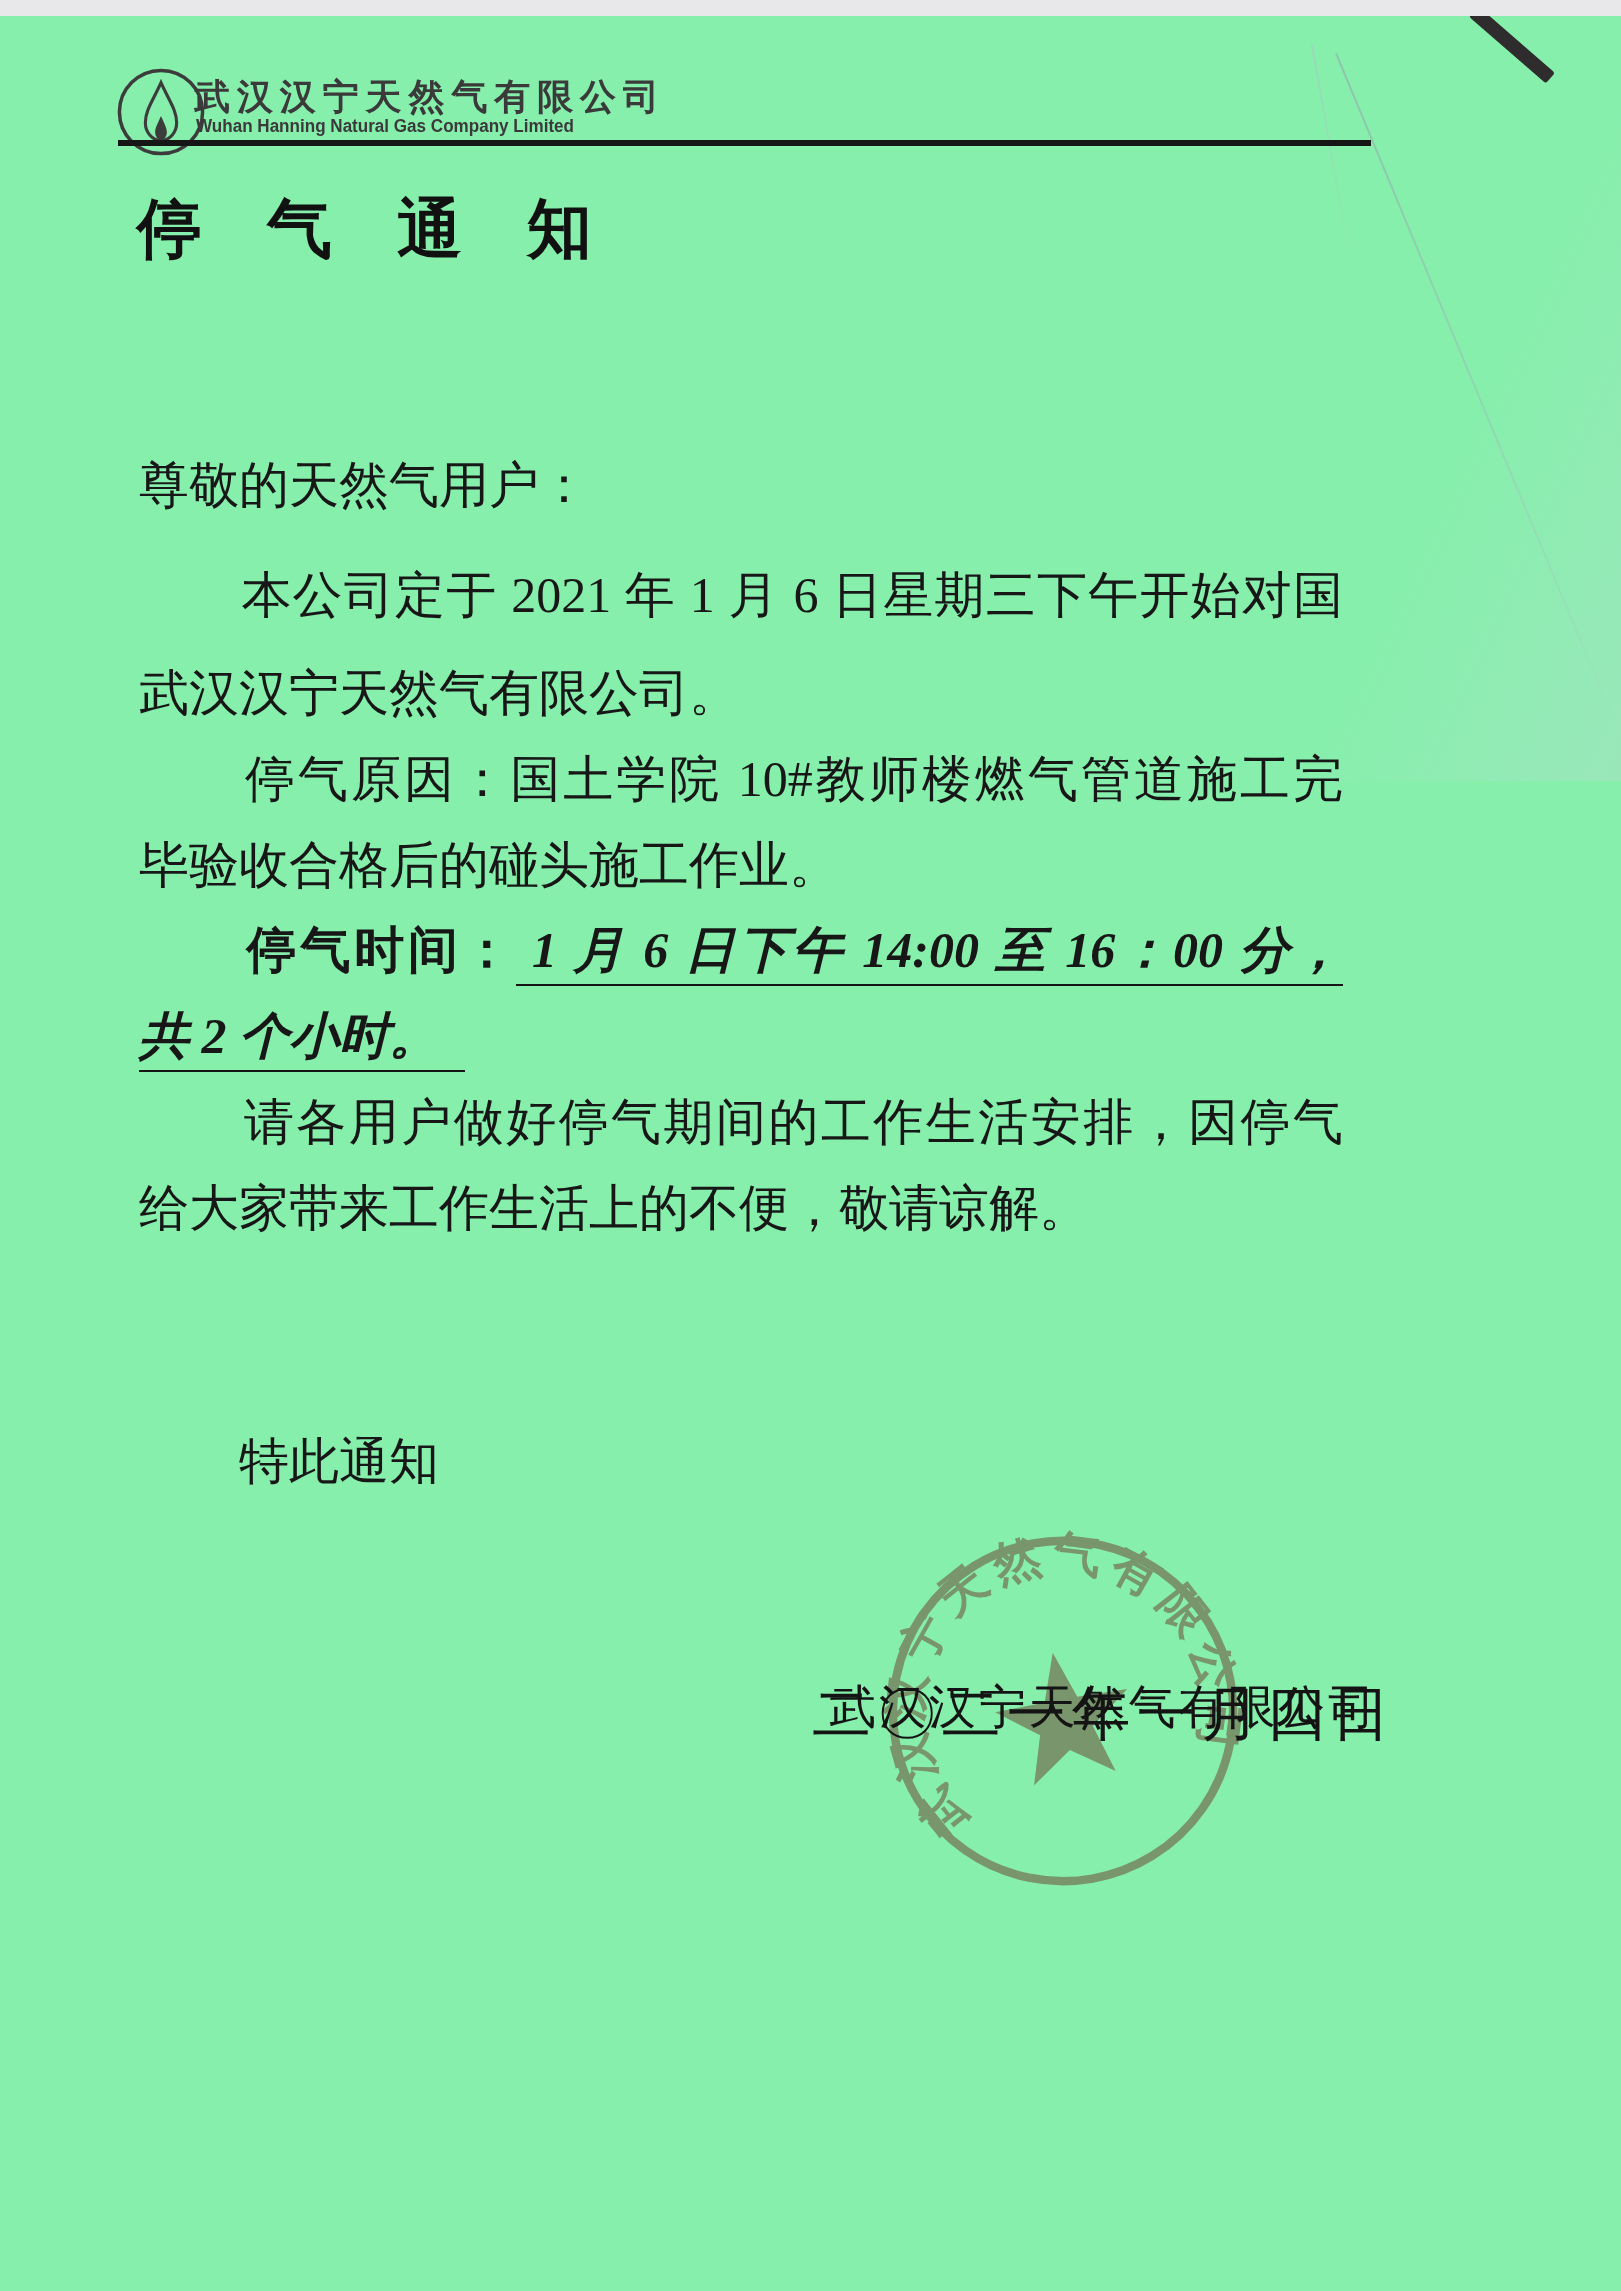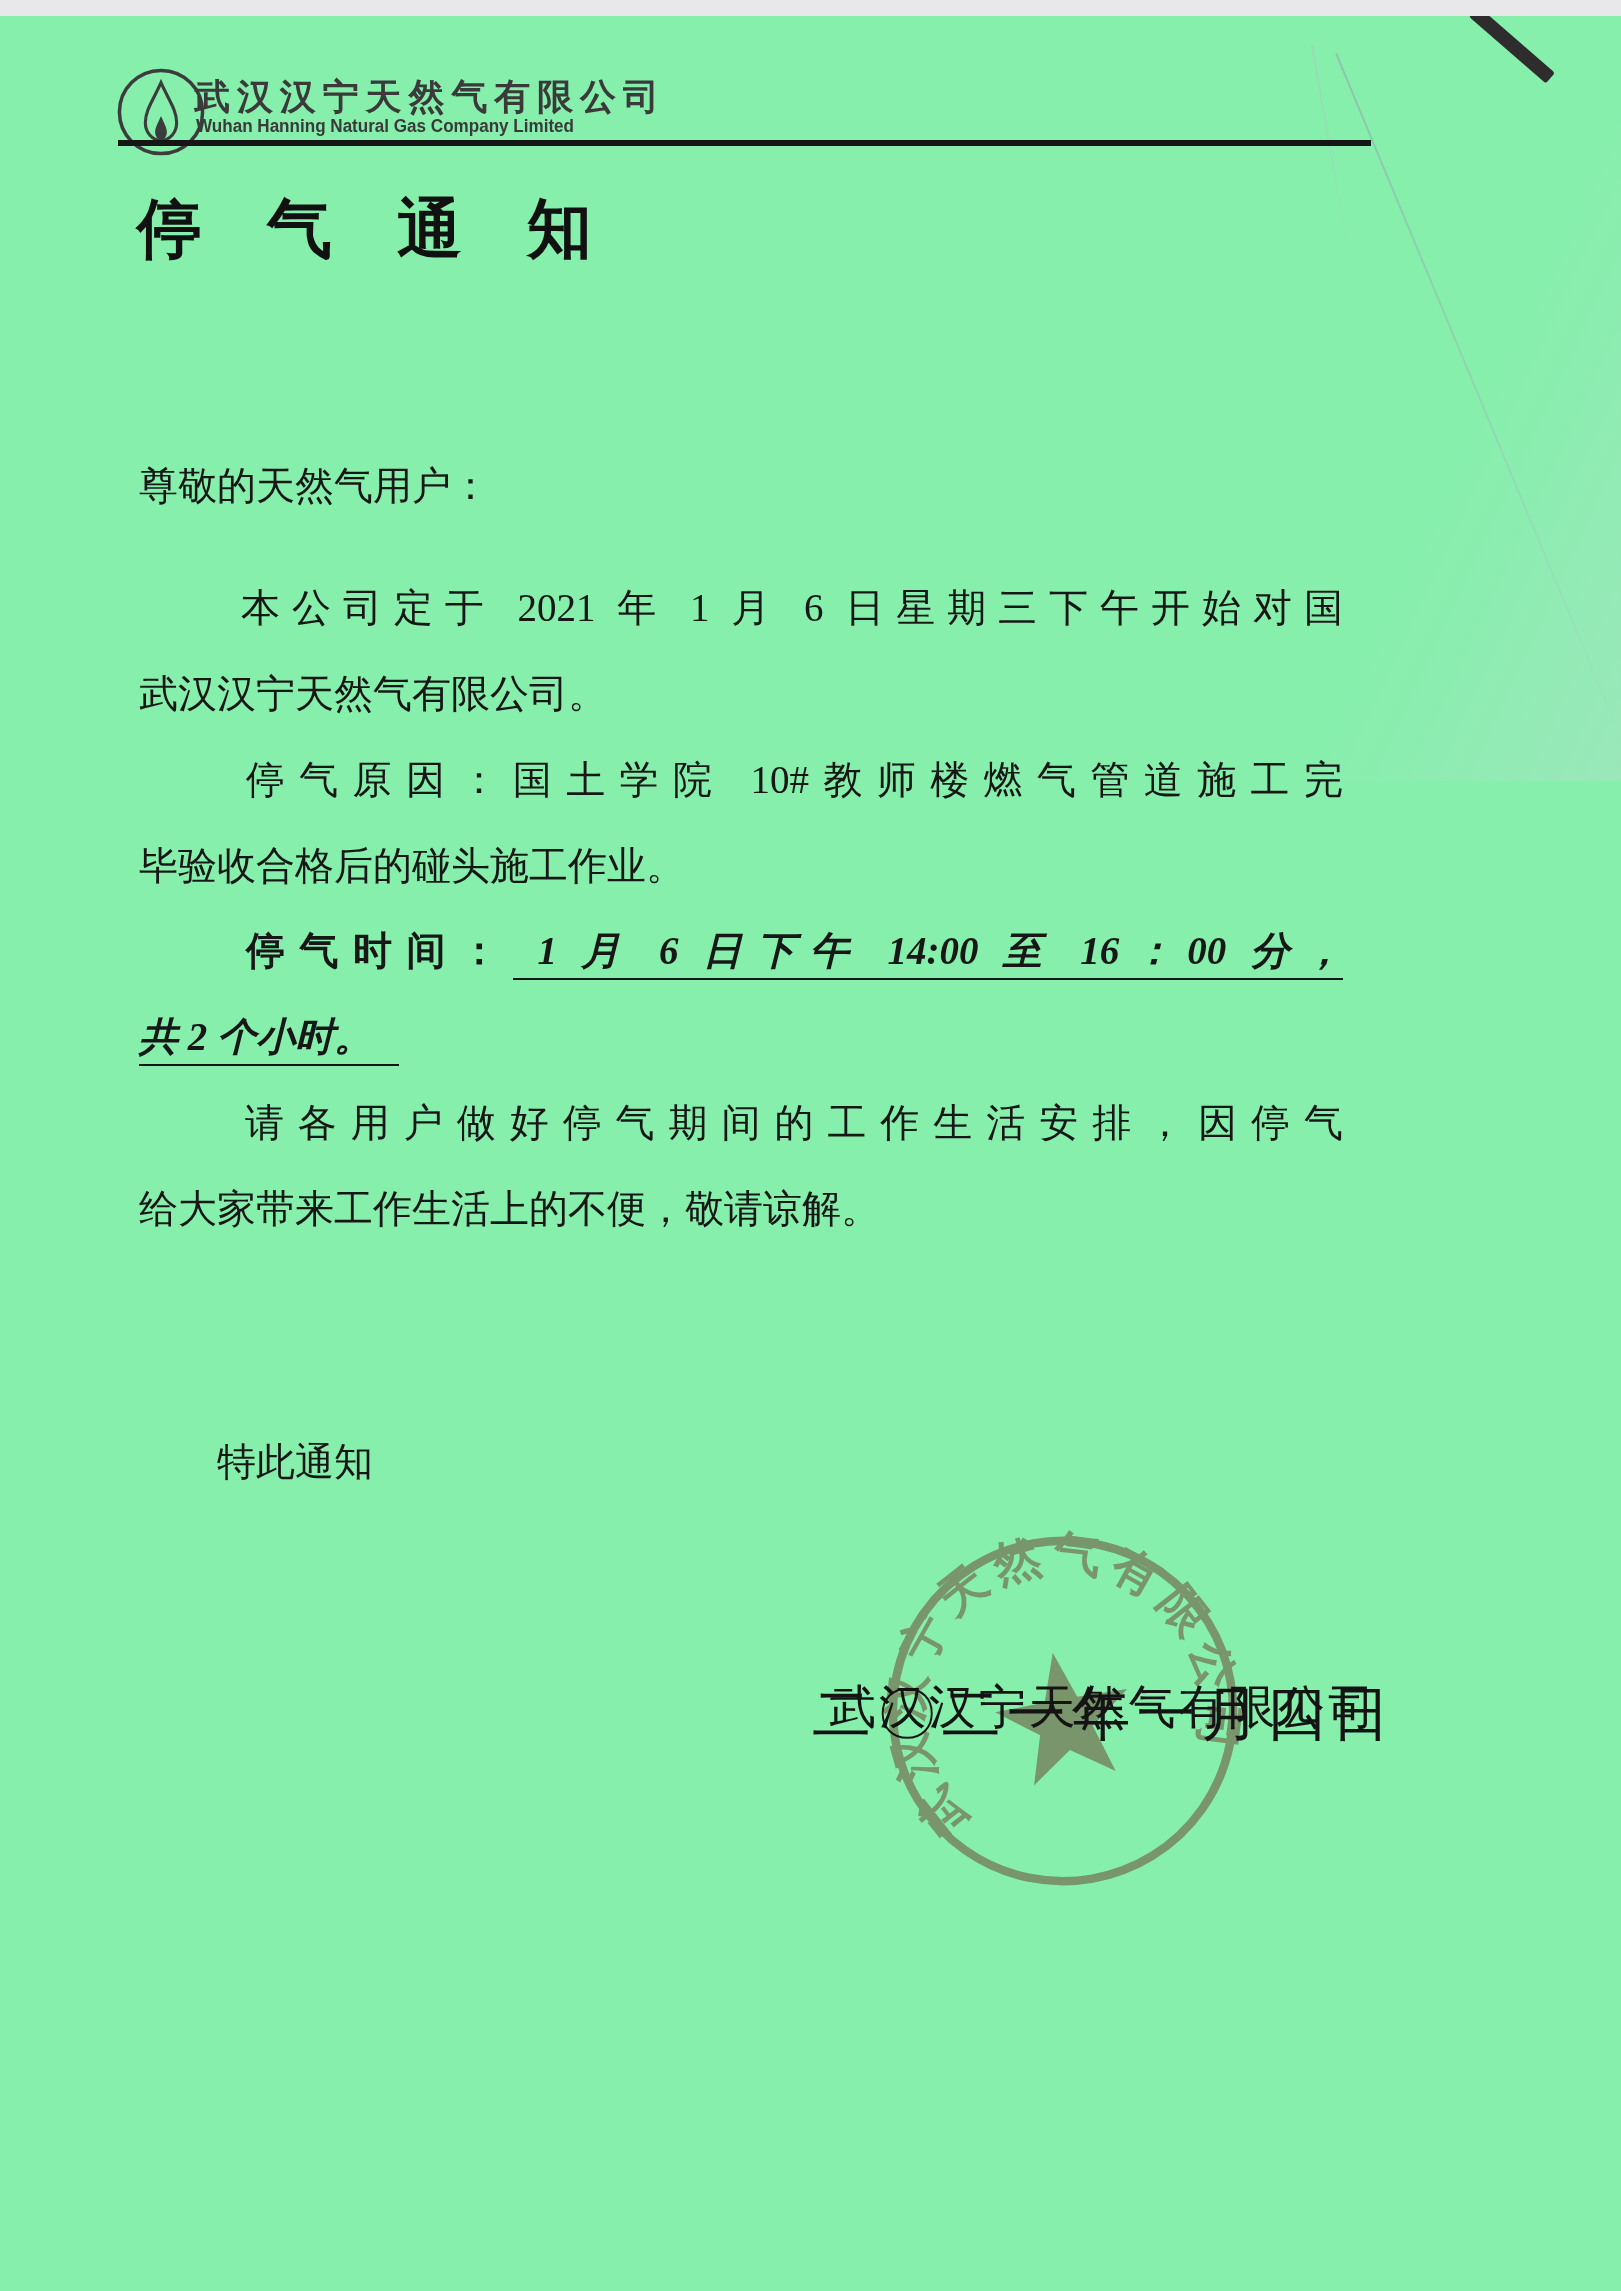--- a/index.html
+++ b/index.html
@@ -50,21 +50,21 @@
   }
   .header-rule{position:absolute;left:118px;top:124px;width:1253px;height:5.9px;background:#161616;}
   
   .doc-title{
     position:absolute;left:137px;top:169px;width:1204px;
     font-size:65px;font-weight:600;color:#111;
   }
   
   .line{
     position:absolute;left:139px;width:1204px;height:61px;
-    font-size:39px;line-height:61px;color:#171717;
+    font-size:50px;line-height:61px;color:#171717;
   }
   .stretch{text-align:justify;text-align-last:justify;text-justify:distribute;}
   .bold{font-weight:bold;}
   .uline{border-bottom:2.9px solid #151515;padding-bottom:5.9px;font-style:italic;}
   .uline-end{padding-right:25.5px;}
   
   .sig-company{position:absolute;left:829px;top:1660px;font-size:47px;letter-spacing:2.9px;color:#141414;}
   .sig-date{position:absolute;left:812px;top:1659px;font-size:59px;letter-spacing:5.9px;color:#141414;}
   
   .stamp{
@@ -92,21 +92,21 @@
     </svg>
   </div>
   <div class="company-cn">武汉汉宁天然气有限公司</div>
   <div class="company-en">Wuhan Hanning Natural Gas Company Limited</div>
   <div class="header-rule"></div>
 
   <div class="doc-title">停　气　通　知</div>
 
   <div class="line" style="top:439px">尊敬的天然气用户：</div>
 
-  <div class="line stretch" style="top:561px">　　本公司定于 2021 年 1 月 6 日星期三下午开始对国</div>
+  <div class="line stretch" style="top:549px">　　本公司定于 2021 年 1 月 6 日星期三下午开始对国</div>
   <div class="line" style="top:647px">武汉汉宁天然气有限公司。</div>
 
   <div class="line stretch" style="top:733px">　　停气原因：国土学院 10#教师楼燃气管道施工完</div>
   <div class="line" style="top:819px">毕验收合格后的碰头施工作业。</div>
 
   <div class="line stretch bold" style="top:904px"><span>　　停气时间：</span><span class="uline"> 1 月 6 日下午 14:00 至 16：00 分，</span></div>
   <div class="line bold" style="top:990px"><span class="uline uline-end">共 2 个小时。</span></div>
 
   <div class="line stretch" style="top:1076px">　　请各用户做好停气期间的工作生活安排，因停气</div>
   <div class="line" style="top:1162px">给大家带来工作生活上的不便，敬请谅解。</div>

